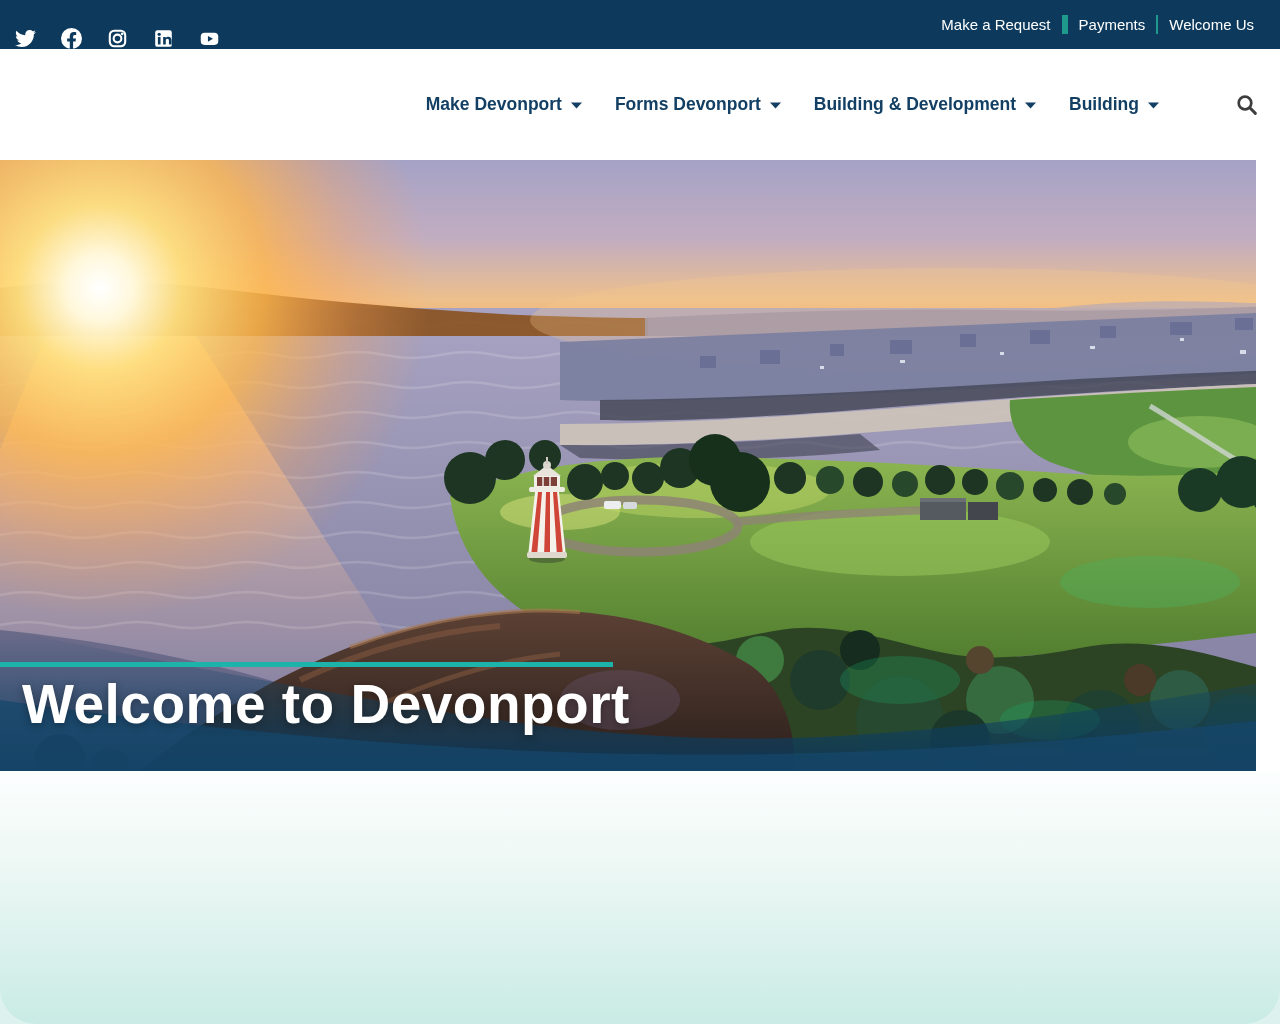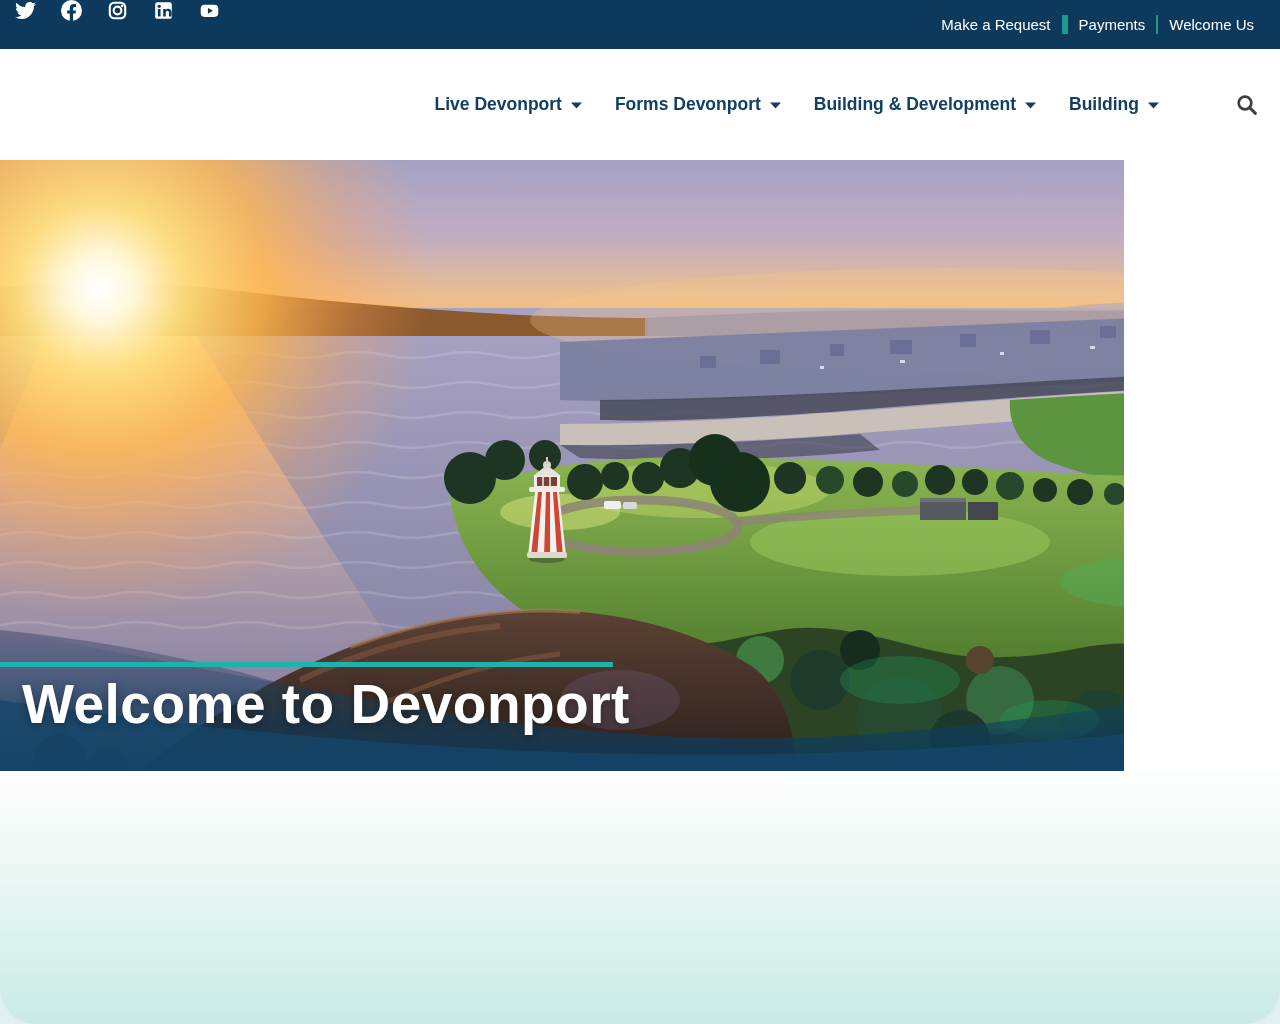--- a/index.html
+++ b/index.html
@@ -6,21 +6,21 @@
   html,body { margin:0; padding:0; }
   body {
     width:1280px; height:1024px; overflow:hidden;
     font-family:"Liberation Sans", sans-serif;
     background:#ffffff;
   }
 
   
   .topbar {
     height:49px; background:#0d3a5c;
-    display:flex; align-items:flex-start; justify-content:space-between;
+    display:flex; align-items:flex-end; justify-content:space-between;
     padding:0 15px;
   }
   .social { display:flex; align-items:center; gap:25px; }
   .social a { display:block; width:21px; height:21px; cursor:pointer; }
   .social svg { width:21px; height:21px; display:block; }
   .toplinks { display:flex; align-items:center; }
   .toplink {
     color:#ffffff; font-size:15px; line-height:49px;
     padding:0 11px; cursor:pointer; white-space:nowrap;
   }
@@ -35,21 +35,21 @@
   .nav { display:flex; align-items:center; gap:33px; }
   .nav-item {
     display:flex; align-items:center; gap:9px;
     color:#123f63; font-size:17.5px; font-weight:600;
     cursor:pointer; white-space:nowrap;
   }
   .nav-item .caret { display:block; margin-top:2px; }
   .search-btn { margin-left:44px; cursor:pointer; width:22px; height:22px; }
 
   
-  .hero { position:relative; width:1124px; height:611px; overflow:hidden; background:#8d8aa9; }
+  .hero { position:relative; width:1256px; height:611px; overflow:hidden; background:#8d8aa9; }
   .hero-bg { position:absolute; left:0; top:0; width:1280px; height:611px; display:block; }
   .hero-line { position:absolute; left:0; top:502px; width:613px; height:5px; background:#1db3ab; }
   .hero-title {
     position:absolute; left:22px; top:514px; margin:0;
     color:#ffffff; font-size:55px; font-weight:700; line-height:1.1;
     letter-spacing:.5px; text-shadow:0 2px 8px rgba(0,0,0,.35);
   }
 
   
   .bottom { height:253px; background:#ddf2ee; }
@@ -104,21 +104,21 @@
     <span class="sep"></span>
     <span class="toplink">Payments</span>
     <span class="sep"></span>
     <span class="toplink">Welcome Us</span>
   </div>
 </div>
 
 <div class="header">
   <nav class="nav">
     <div class="nav-item">
-      <span>Live Devonport</span>
+      <span>Make Devonport</span>
       <svg class="caret" width="11" height="7" viewBox="0 0 11 7">
           <polygon points="0,0.5 11,0.5 5.5,6.5" fill="#123f63"></polygon>
         </svg>
     </div>
     <div class="nav-item">
       <span>Forms Devonport</span>
       <svg class="caret" width="11" height="7" viewBox="0 0 11 7">
           <polygon points="0,0.5 11,0.5 5.5,6.5" fill="#123f63"></polygon>
         </svg>
     </div>

